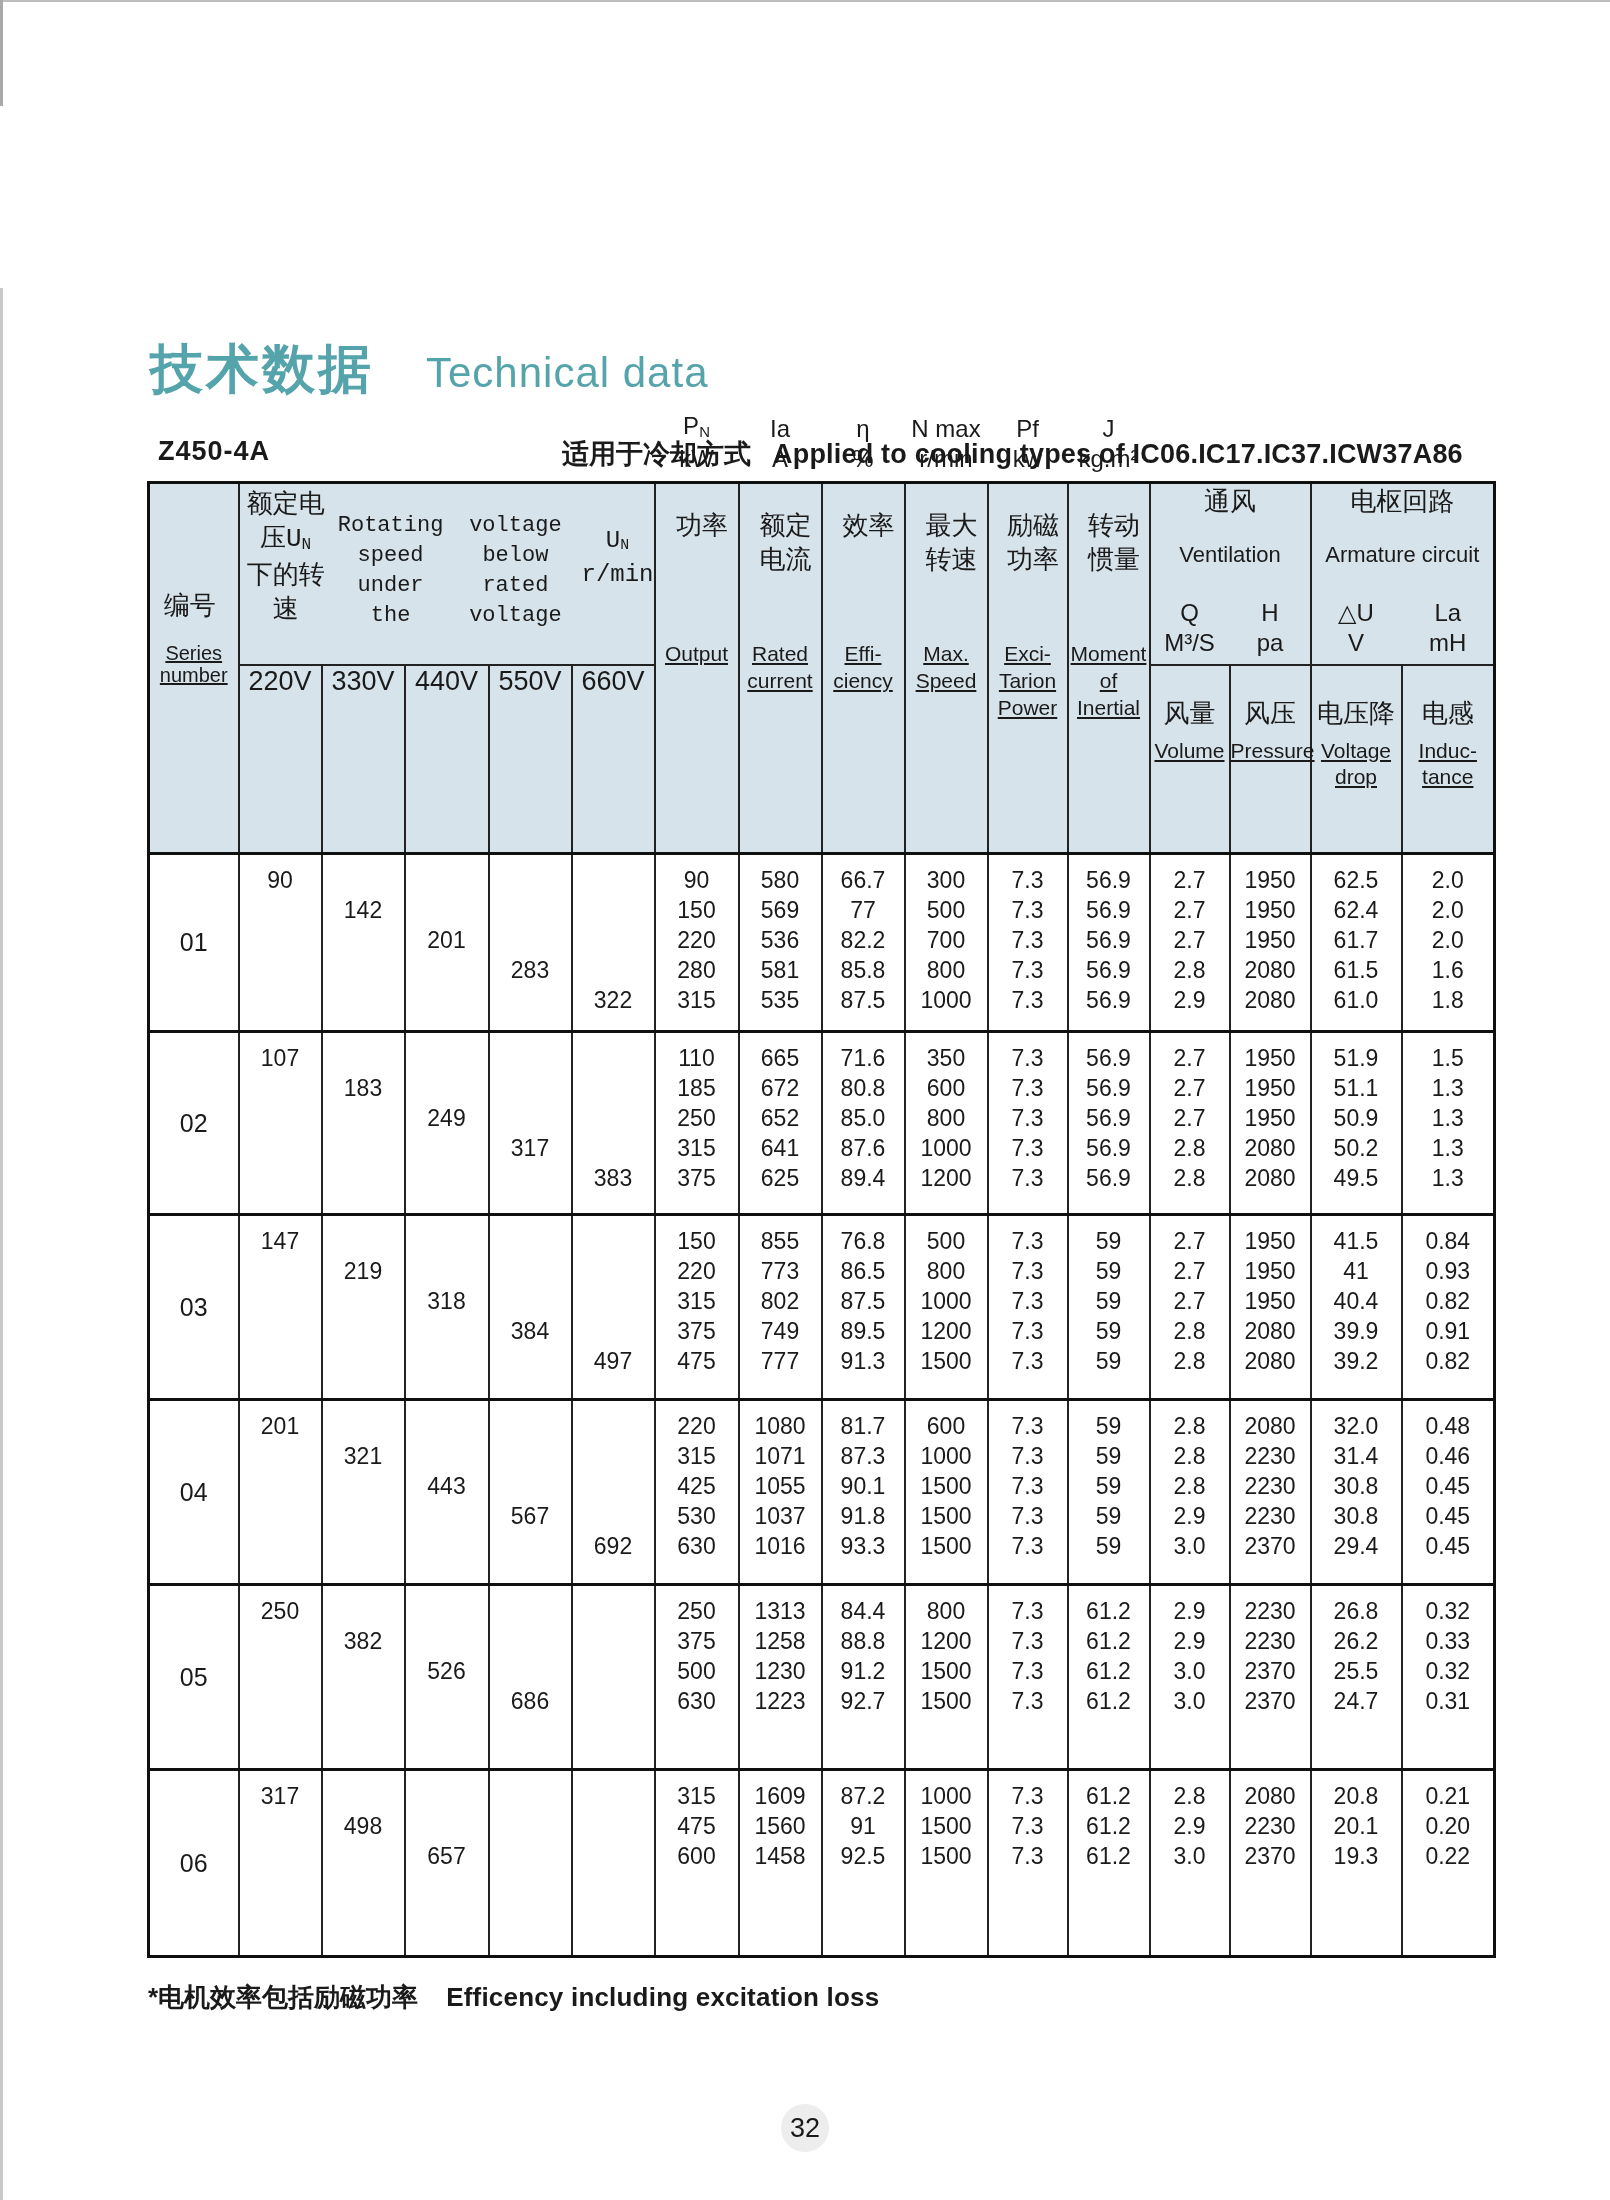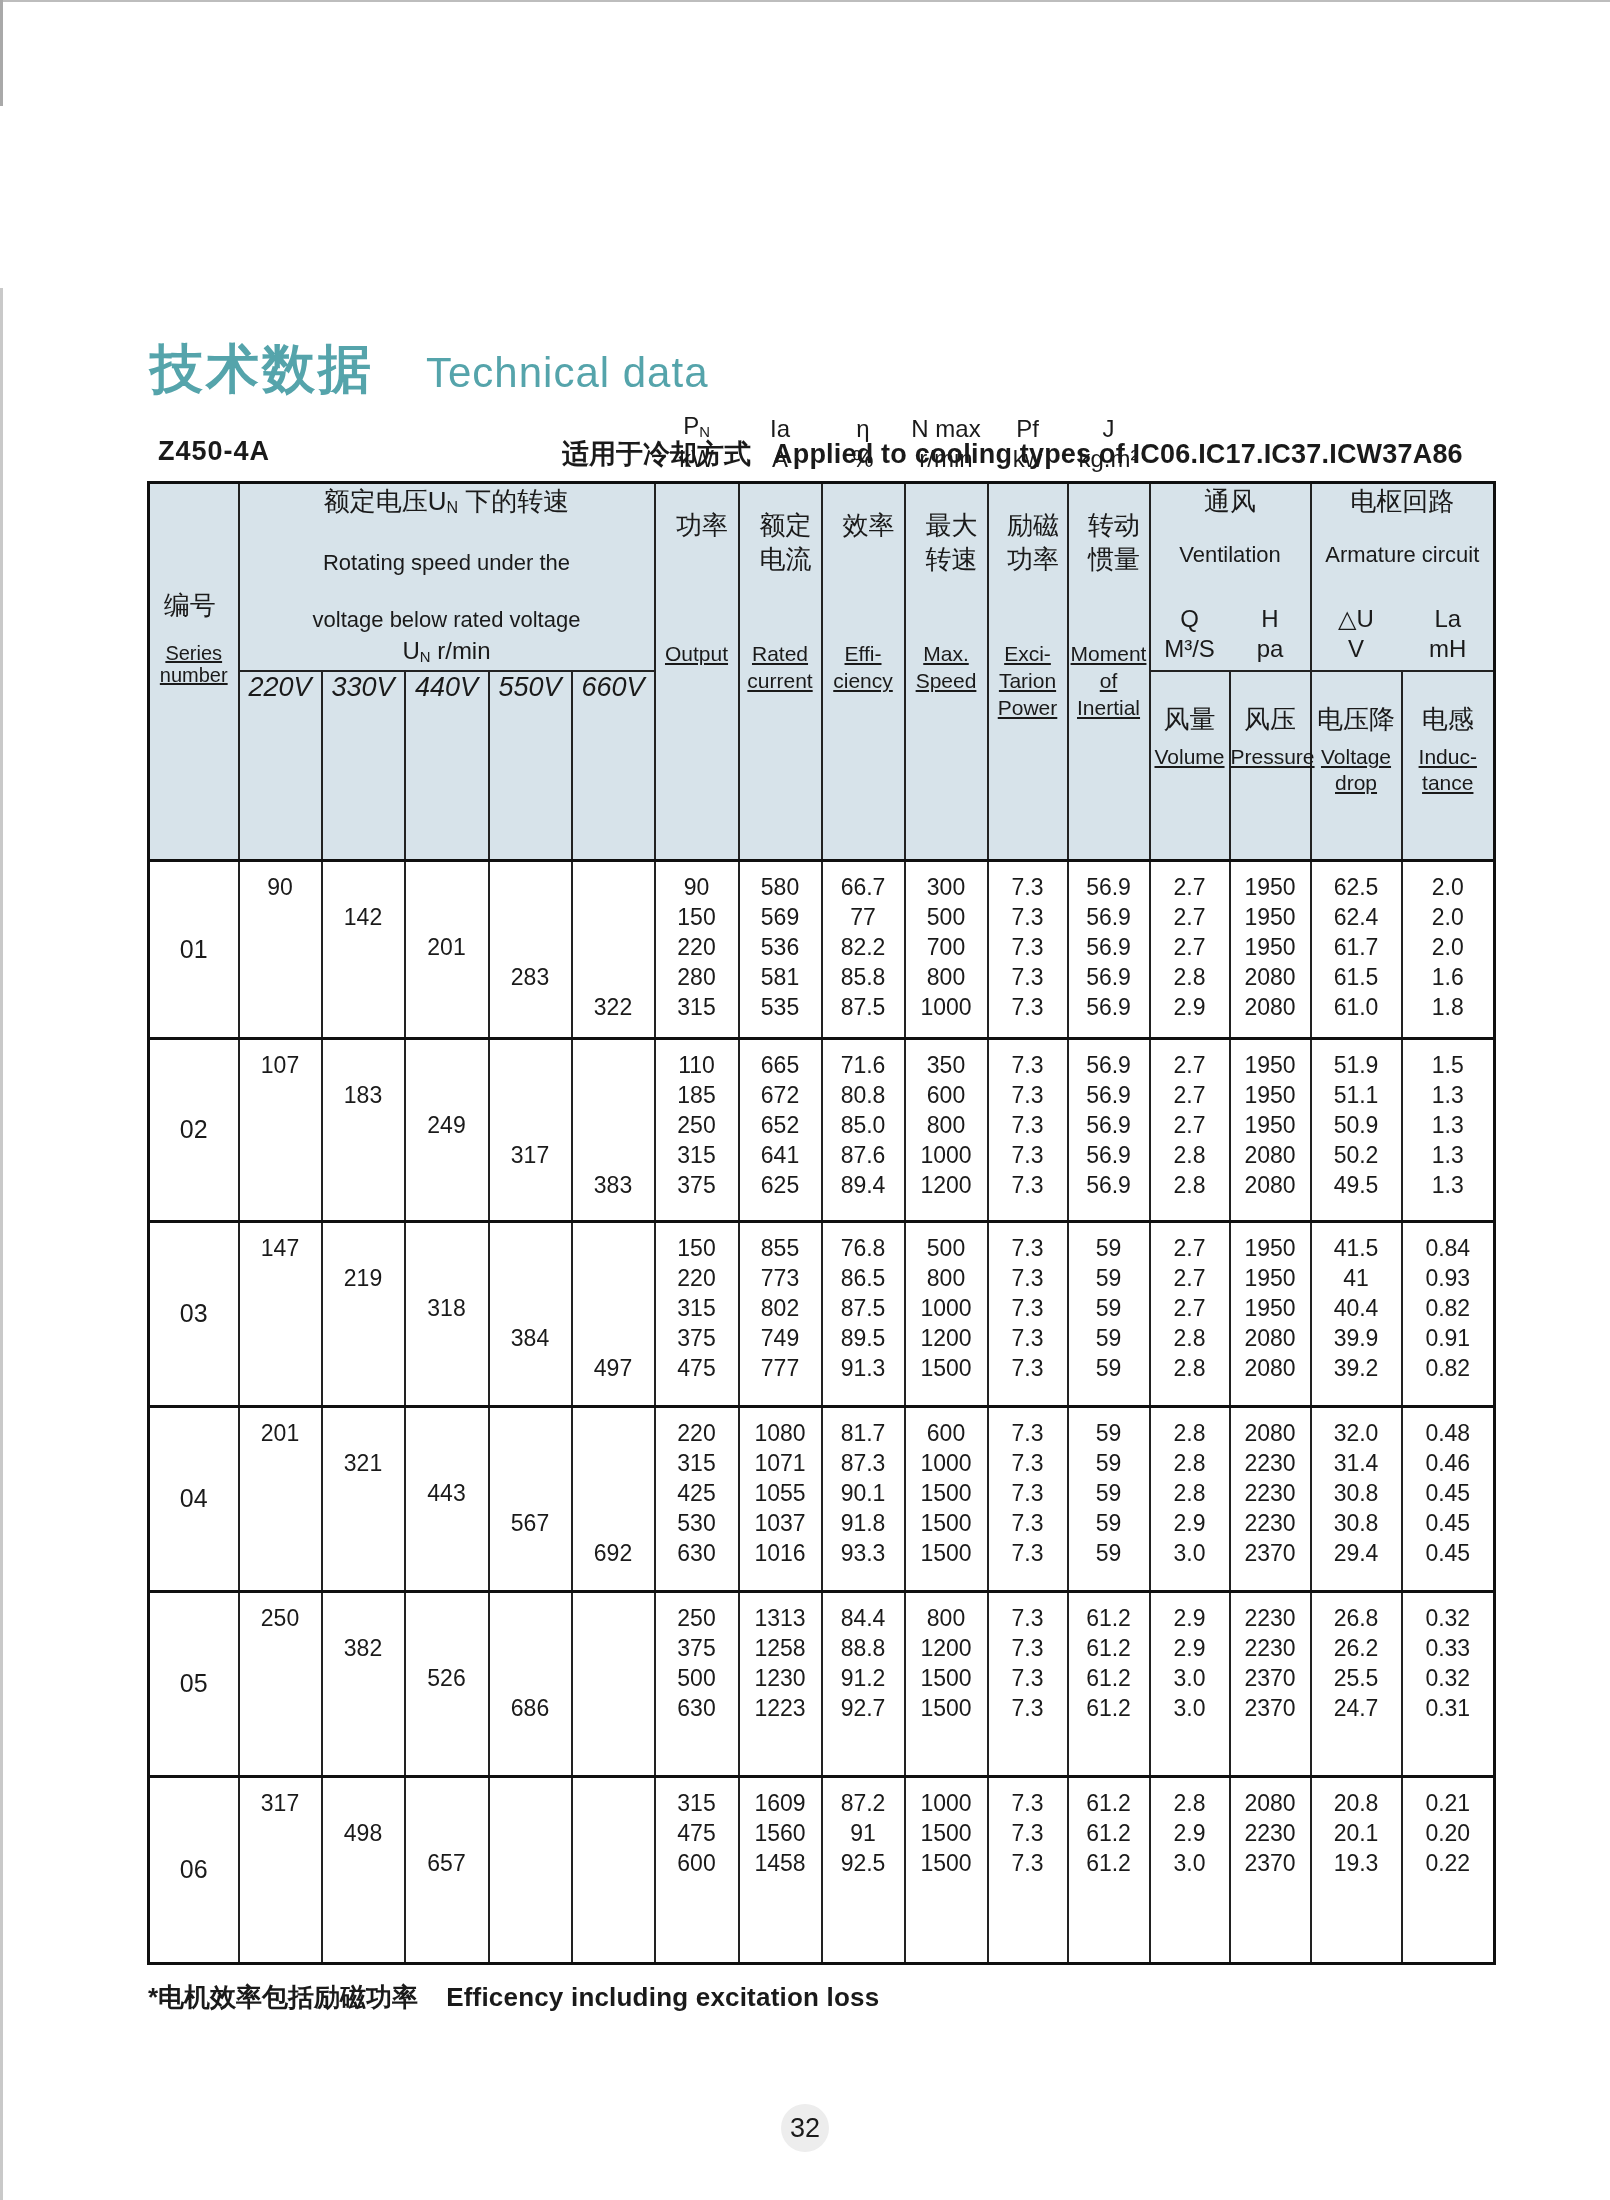--- a/index.html
+++ b/index.html
@@ -50,32 +50,32 @@
   
   .cw-full .zh-lab{position:absolute;top:24px;left:0;right:0;margin-left:11px;}
   .cw-full .en-lab{position:absolute;top:156px;left:0;right:0;}
   .cw-full .unit-lab{position:absolute;bottom:10px;left:0;right:0;}
 
   
   .cw-series .zh-lab{position:absolute;top:104px;left:0;right:8px;}
   .cw-series .en-lab{position:absolute;top:158px;left:0;right:0;font-size:20px;line-height:22px;}
 
   
-  .vg{display:flex;flex-direction:column;justify-content:center;align-items:center;height:100%;}
+  .vg{display:flex;flex-direction:row;justify-content:center;align-items:center;height:100%;font-family:Liberation Mono, monospace;}
   .vg-zh{font-size:26px;line-height:34px;}
   .vg-en{font-size:22px;line-height:30px;margin-top:27px;}
   .vg-un{font-size:24px;line-height:32px;}
 
   
   .grp{display:flex;flex-direction:column;justify-content:center;align-items:center;gap:22px;height:100%;}
   .grp-zh{font-size:26px;line-height:34px;}
   .grp-en{font-size:22px;line-height:30px;}
 
   
-  th.voltcell{vertical-align:middle;font-size:27px;text-align:center;font-style:italic;}
+  th.voltcell{vertical-align:middle;font-size:27px;text-align:center;}
   .cw-sub .zh-lab{position:absolute;top:30px;left:0;right:0;}
   .cw-sub .en-lab{position:absolute;top:72px;left:0;right:0;font-size:21px;line-height:26px;}
   .cw-sub .unit-lab{position:absolute;bottom:8px;left:0;right:0;}
 
   
   .dtable tbody td{border-top:none;border-bottom:none;vertical-align:middle;text-align:center;}
   .dtable tbody tr.sep td{border-top:3px solid var(--thick);}
   td.num{font-size:23px;}
   td.series-cell{font-size:25px;}
 

